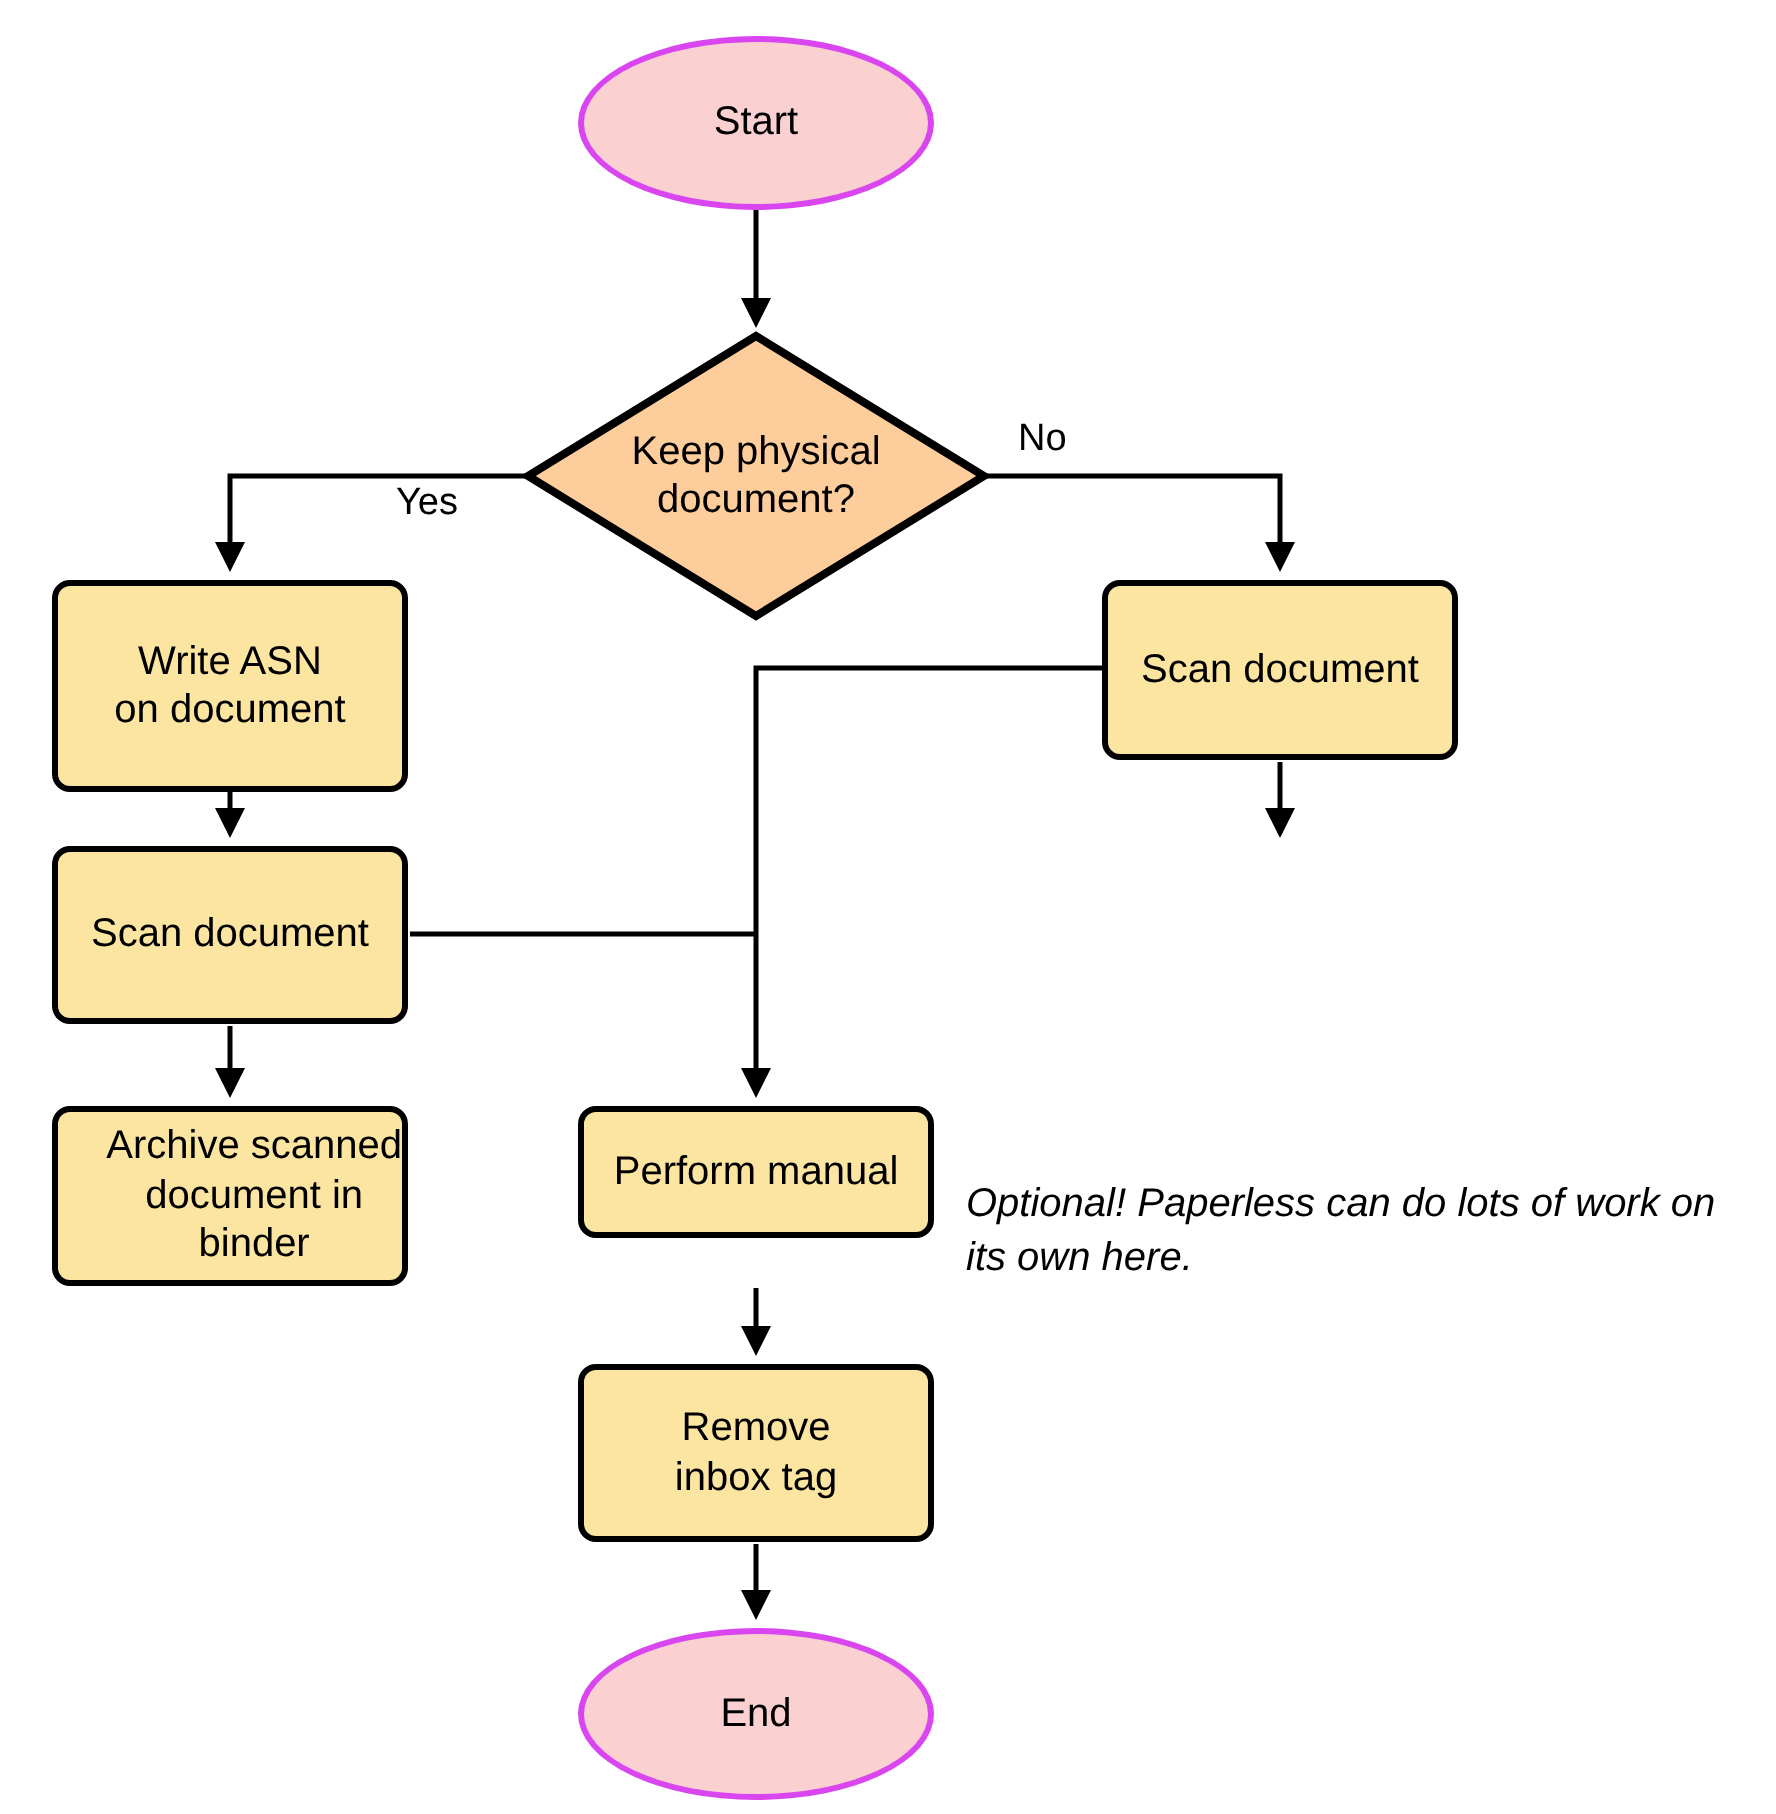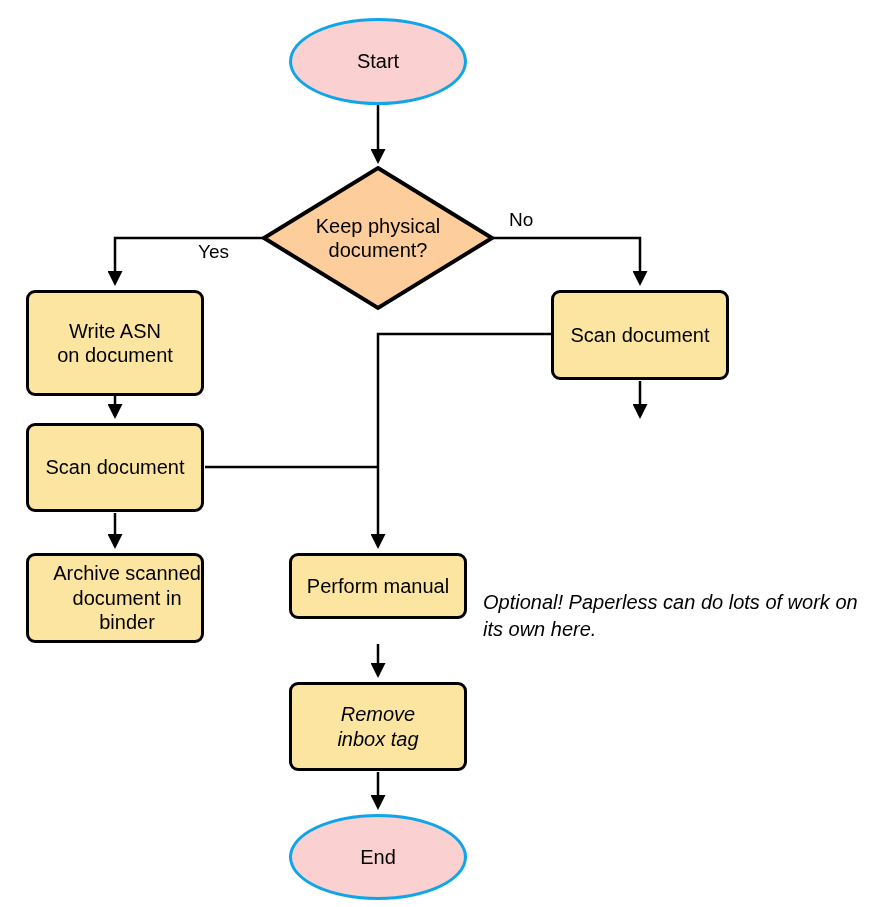--- a/index.html
+++ b/index.html
@@ -32,21 +32,21 @@
     align-items: center;
     justify-content: center;
     text-align: center;
     color: #000000;
     font-size: 20px;
     line-height: 1.22;
     z-index: 5;
   }
   .node-terminator {
     background: #fad0d1;
-    border: 3px solid #0ea5e9;
+    border: 3px solid #d946ef;
     border-radius: 50%;
   }
   .node-process {
     background: #fce5a0;
     border: 3px solid #000000;
     border-radius: 9px;
   }
   .node-decision {
     background: transparent;
     border: none;
@@ -150,21 +150,21 @@
     <div>
       <div>Perform manual</div>
     </div>
   </div>
 
   <div class="note" style="left:483px; top:589px;">
     <div>Optional! Paperless can do lots of work on</div>
     <div>its own here.</div>
   </div>
 
-  <div class="node node-process" style="left:289px; top:682px; width:178px; height:89px;font-style:italic;">
+  <div class="node node-process" style="left:289px; top:682px; width:178px; height:89px;">
     <div>
       <div>Remove</div>
       <div>inbox tag</div>
     </div>
   </div>
 
   <div class="node node-terminator" style="left:289px; top:814px; width:178px; height:86px;">
     <span>End</span>
   </div>
 

